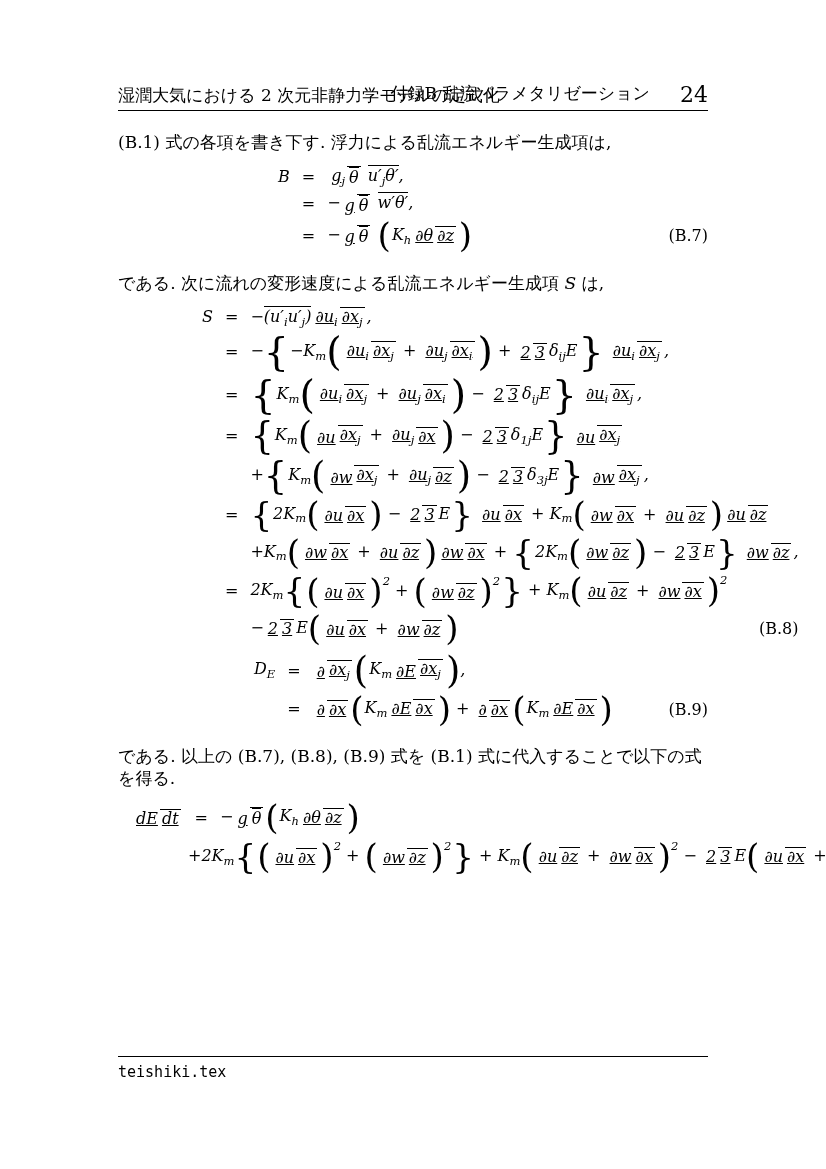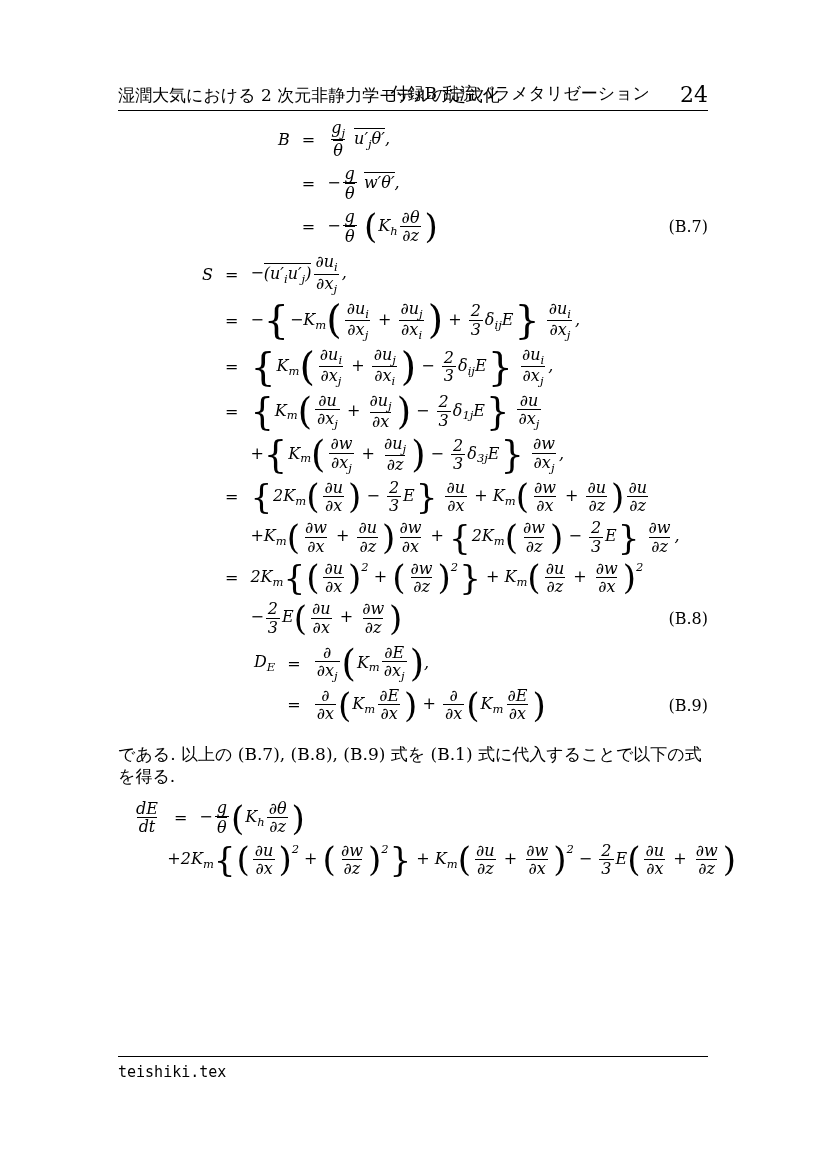--- a/index.html
+++ b/index.html
@@ -29,22 +29,22 @@
   .lhs{text-align:right;}
   .rel{padding:0 12px;font-style:normal;}
   .rhs{position:relative;text-align:left;white-space:nowrap;}
   .cont{grid-column:3;position:relative;white-space:nowrap;}
   .eqblock[data-eq="3"] .cont{margin-left:-32px;}
   .eqnum{
     position:absolute;right:0;top:50%;transform:translateY(-50%);
     font-style:normal;font-size:16px;
   }
   
-  .fr{display:inline-flex;flex-direction:column;align-items:center;
-      vertical-align:middle;margin:0 2px;line-height:1.08;}
+  .fr{display:inline-flex;flex-direction:row;align-items:flex-end;
+      vertical-align:middle;margin:0 2px;line-height:1.08;text-decoration:underline;}
   .fnum{padding:0 2px;display:block;}
   .fden{padding:0 2px;display:block;border-top:1px solid #000;}
   
   .ov{display:inline-block;border-top:1px solid #000;padding-top:1px;line-height:1.1;}
   
   .sb{font-size:.72em;vertical-align:-0.32em;}
   .sp{font-size:.72em;vertical-align:0.95em;}
   
   .grp{display:inline-flex;align-items:center;vertical-align:middle;}
   .gd{font-style:normal;line-height:.95;display:inline-block;}
@@ -66,20 +66,21 @@
 
   <header>
     <span class="hdr-left">湿潤大気における 2 次元非静力学モデルの定式化</span>
     <span class="hdr-right">
       <span class="ht">付録B 乱流パラメタリゼーション</span>
       <span class="pn">24</span>
     </span>
   </header>
 
   <main>
+    <p class="body-text">(B.1) 式の各項を書き下す. 浮力による乱流エネルギー生成項は,</p>
 
     <div class="eqblock" data-eq="0" style="--indent:160px">
         <span class="lhs math">B</span>
         <span class="rel">=</span>
         <span class="rhs math"><span class="fr">
             <span class="fnum">g<span class="sb">j</span></span>
             <span class="fden"><span class="ov">θ</span></span>
           </span> <span class="ov">u′<span class="sb">j</span>θ′</span>,</span>
         <span class="lhs math"></span>
         <span class="rel">=</span>
@@ -95,20 +96,21 @@
           </span> <span class="grp">
             <span class="gd" style="font-size: 34.11px;">(</span>
             <span class="gc">K<span class="sb">h</span><span class="fr">
                 <span class="fnum">∂θ</span>
                 <span class="fden">∂z</span>
               </span></span>
             <span class="gd" style="font-size: 34.11px;">)</span>
           </span><span class="eqnum">(B.7)</span></span>
       </div>
 
+    <p class="body-text">である. 次に流れの変形速度による乱流エネルギー生成項 <span class="vr math">S</span> は,</p>
 
     <div class="eqblock" data-eq="1" style="--indent:84px">
         <span class="lhs math">S</span>
         <span class="rel">=</span>
         <span class="rhs math">−<span class="ov">(u′<span class="sb">i</span>u′<span class="sb">j</span>)</span><span class="fr">
             <span class="fnum">∂u<span class="sb">i</span></span>
             <span class="fden">∂x<span class="sb">j</span></span>
           </span>,</span>
         <span class="lhs math"></span>
         <span class="rel">=</span>

